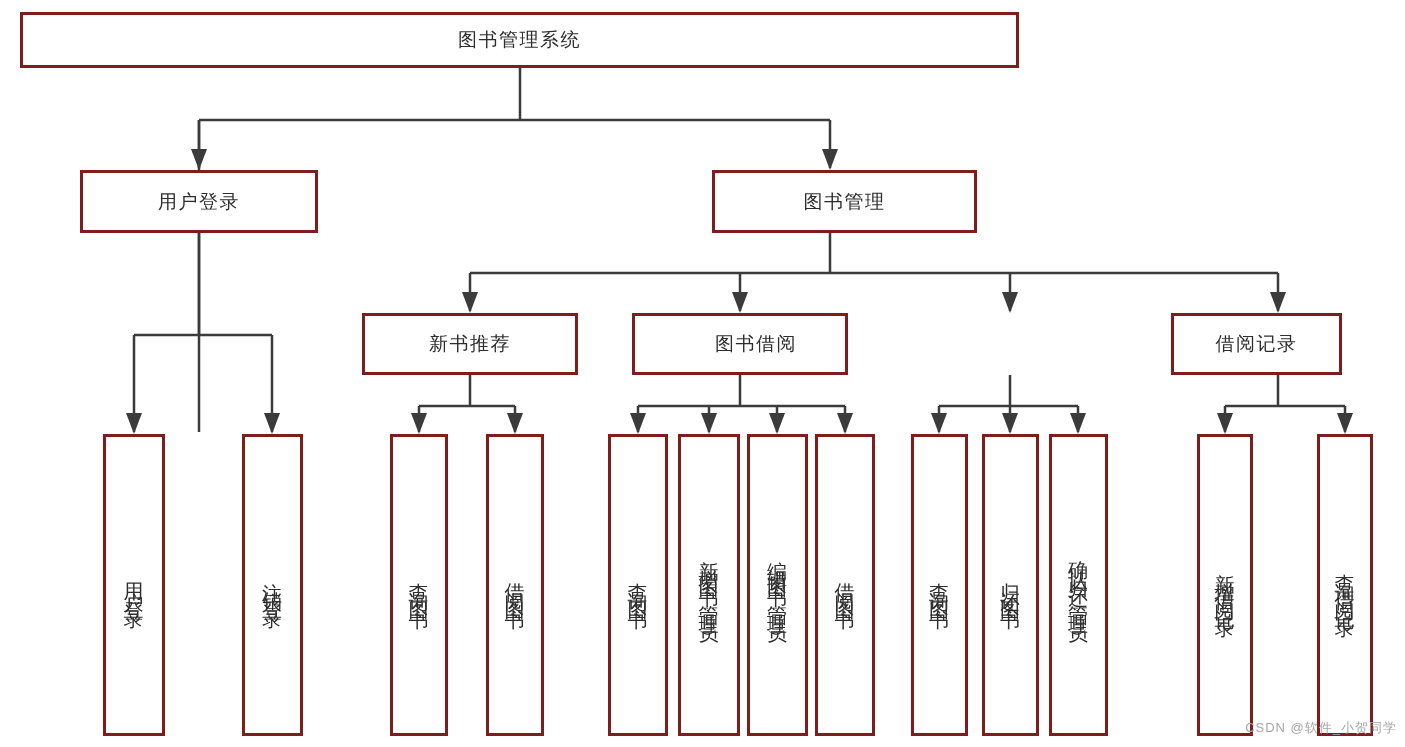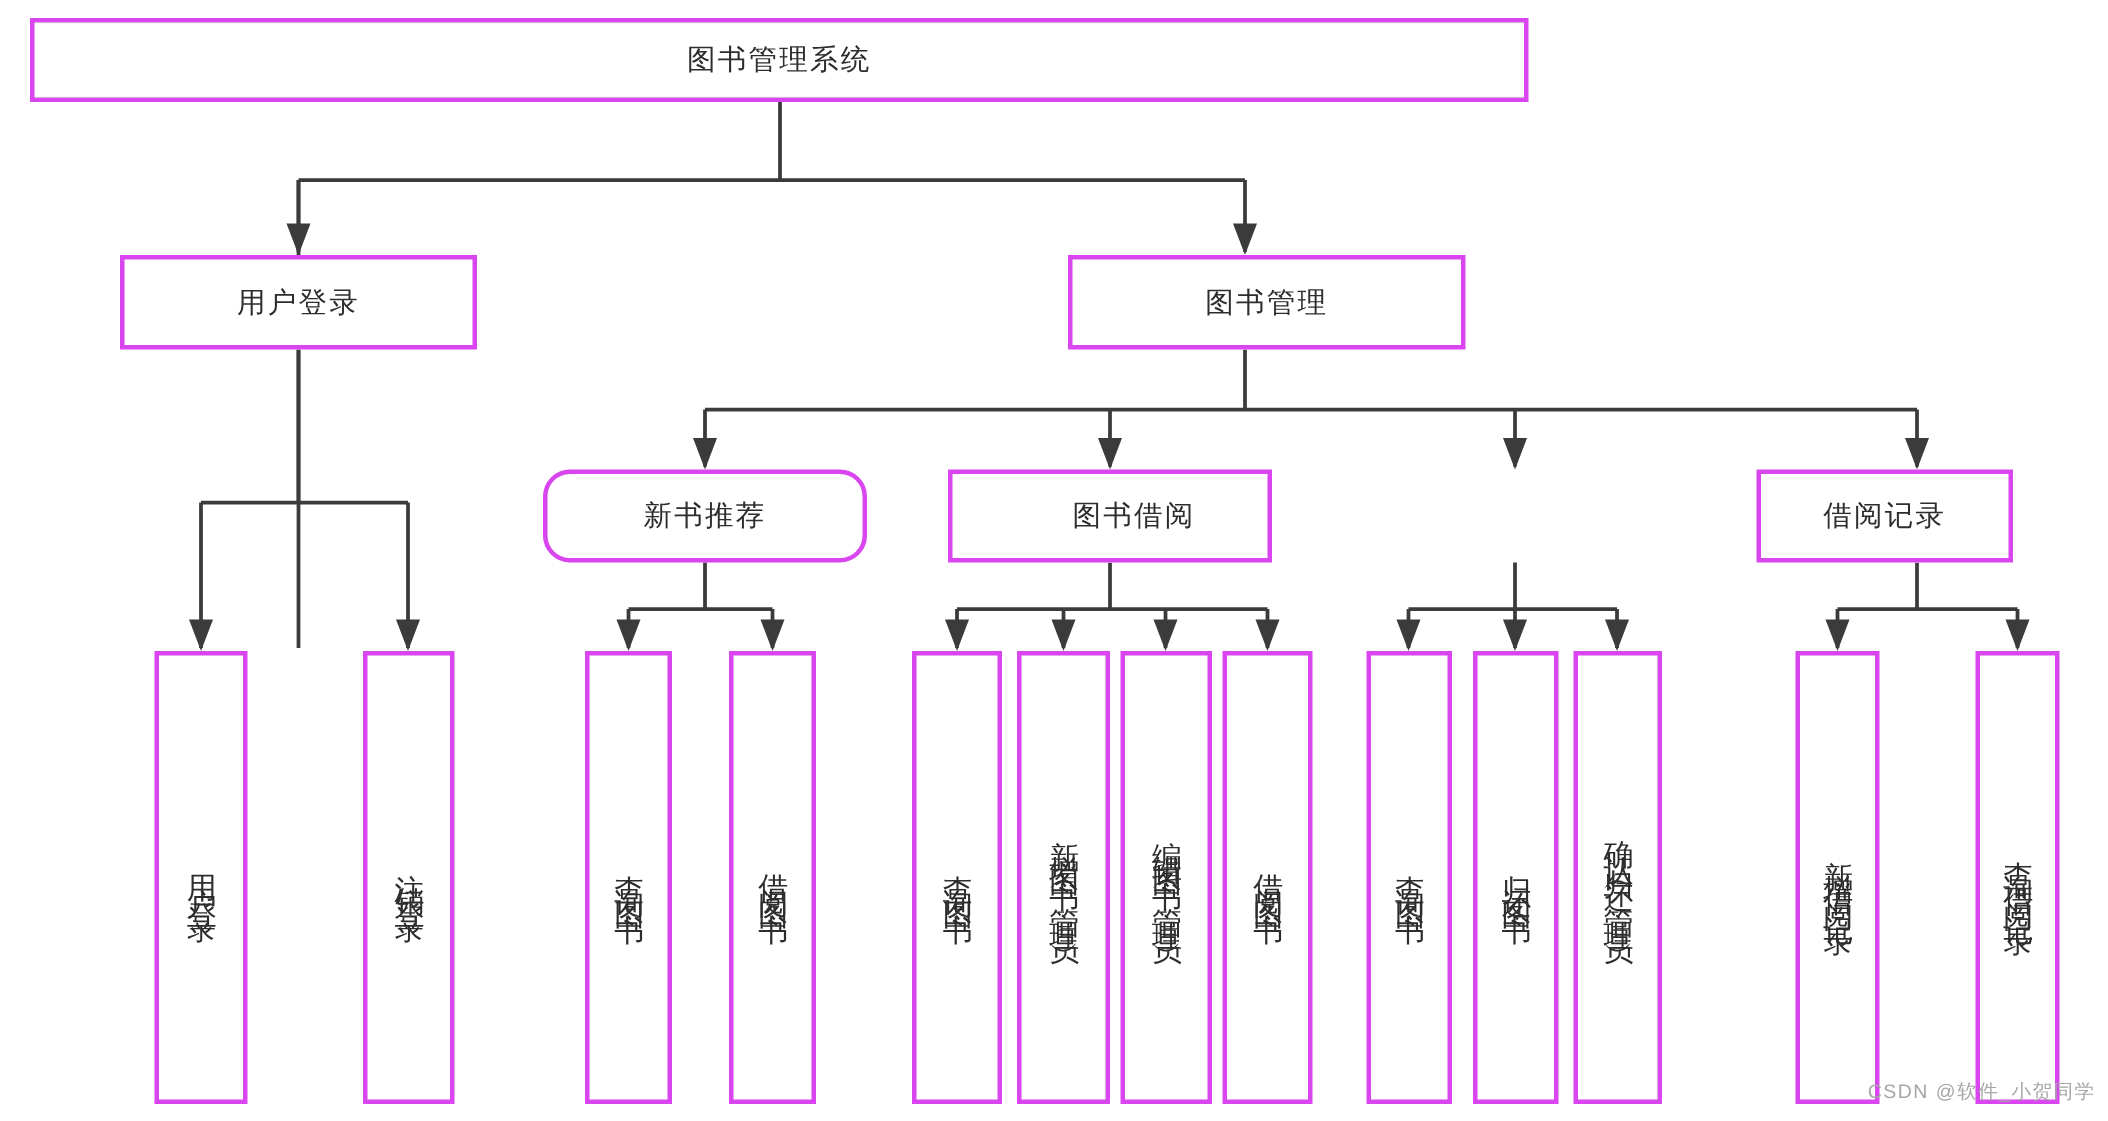--- a/index.html
+++ b/index.html
@@ -13,21 +13,21 @@
   }
   svg.wires {
     position: absolute;
     left: 0; top: 0;
     width: 1405px; height: 747px;
     z-index: 1;
   }
   .node {
     position: absolute;
     box-sizing: border-box;
-    border: 3px solid #d946ef;
+    border: 3px solid #7f1d1d;
     background: #ffffff;
     color: #2d2d2d;
     display: flex;
     align-items: center;
     justify-content: center;
     z-index: 2;
   }
   .node.h {
     font-size: 19px;
     letter-spacing: 1.5px;
@@ -96,21 +96,21 @@
       <polygon points="1217,413 1233,413 1225,434"></polygon>
       <polygon points="1337,413 1353,413 1345,434"></polygon>
     </g>
   </svg>
 
   <div class="node h" style="left:20px; top:12px; width:999px; height:56px;">图书管理系统</div>
 
   <div class="node h" style="left:80px; top:170px; width:238px; height:63px;">用户登录</div>
   <div class="node h" style="left:712px; top:170px; width:265px; height:63px;">图书管理</div>
 
-  <div class="node h" style="left:362px; top:313px; width:216px; height:62px;border-radius:18px;">新书推荐</div>
+  <div class="node h" style="left:362px; top:313px; width:216px; height:62px;">新书推荐</div>
   <div class="node h" style="left:632px; top:313px; width:216px; height:62px;padding-left:32px;">图书借阅</div>
   <div class="node h" style="left:1171px; top:313px; width:171px; height:62px;">借阅记录</div>
 
   <div class="node v" style="left:103px; top:434px; width:62px; height:302px;">用户登录</div>
   <div class="node v" style="left:242px; top:434px; width:61px; height:302px;">注销登录</div>
 
   <div class="node v" style="left:390px; top:434px; width:58px; height:302px;">查询图书</div>
   <div class="node v" style="left:486px; top:434px; width:58px; height:302px;">借阅图书</div>
 
   <div class="node v" style="left:608px; top:434px; width:60px; height:302px;">查询图书</div>

